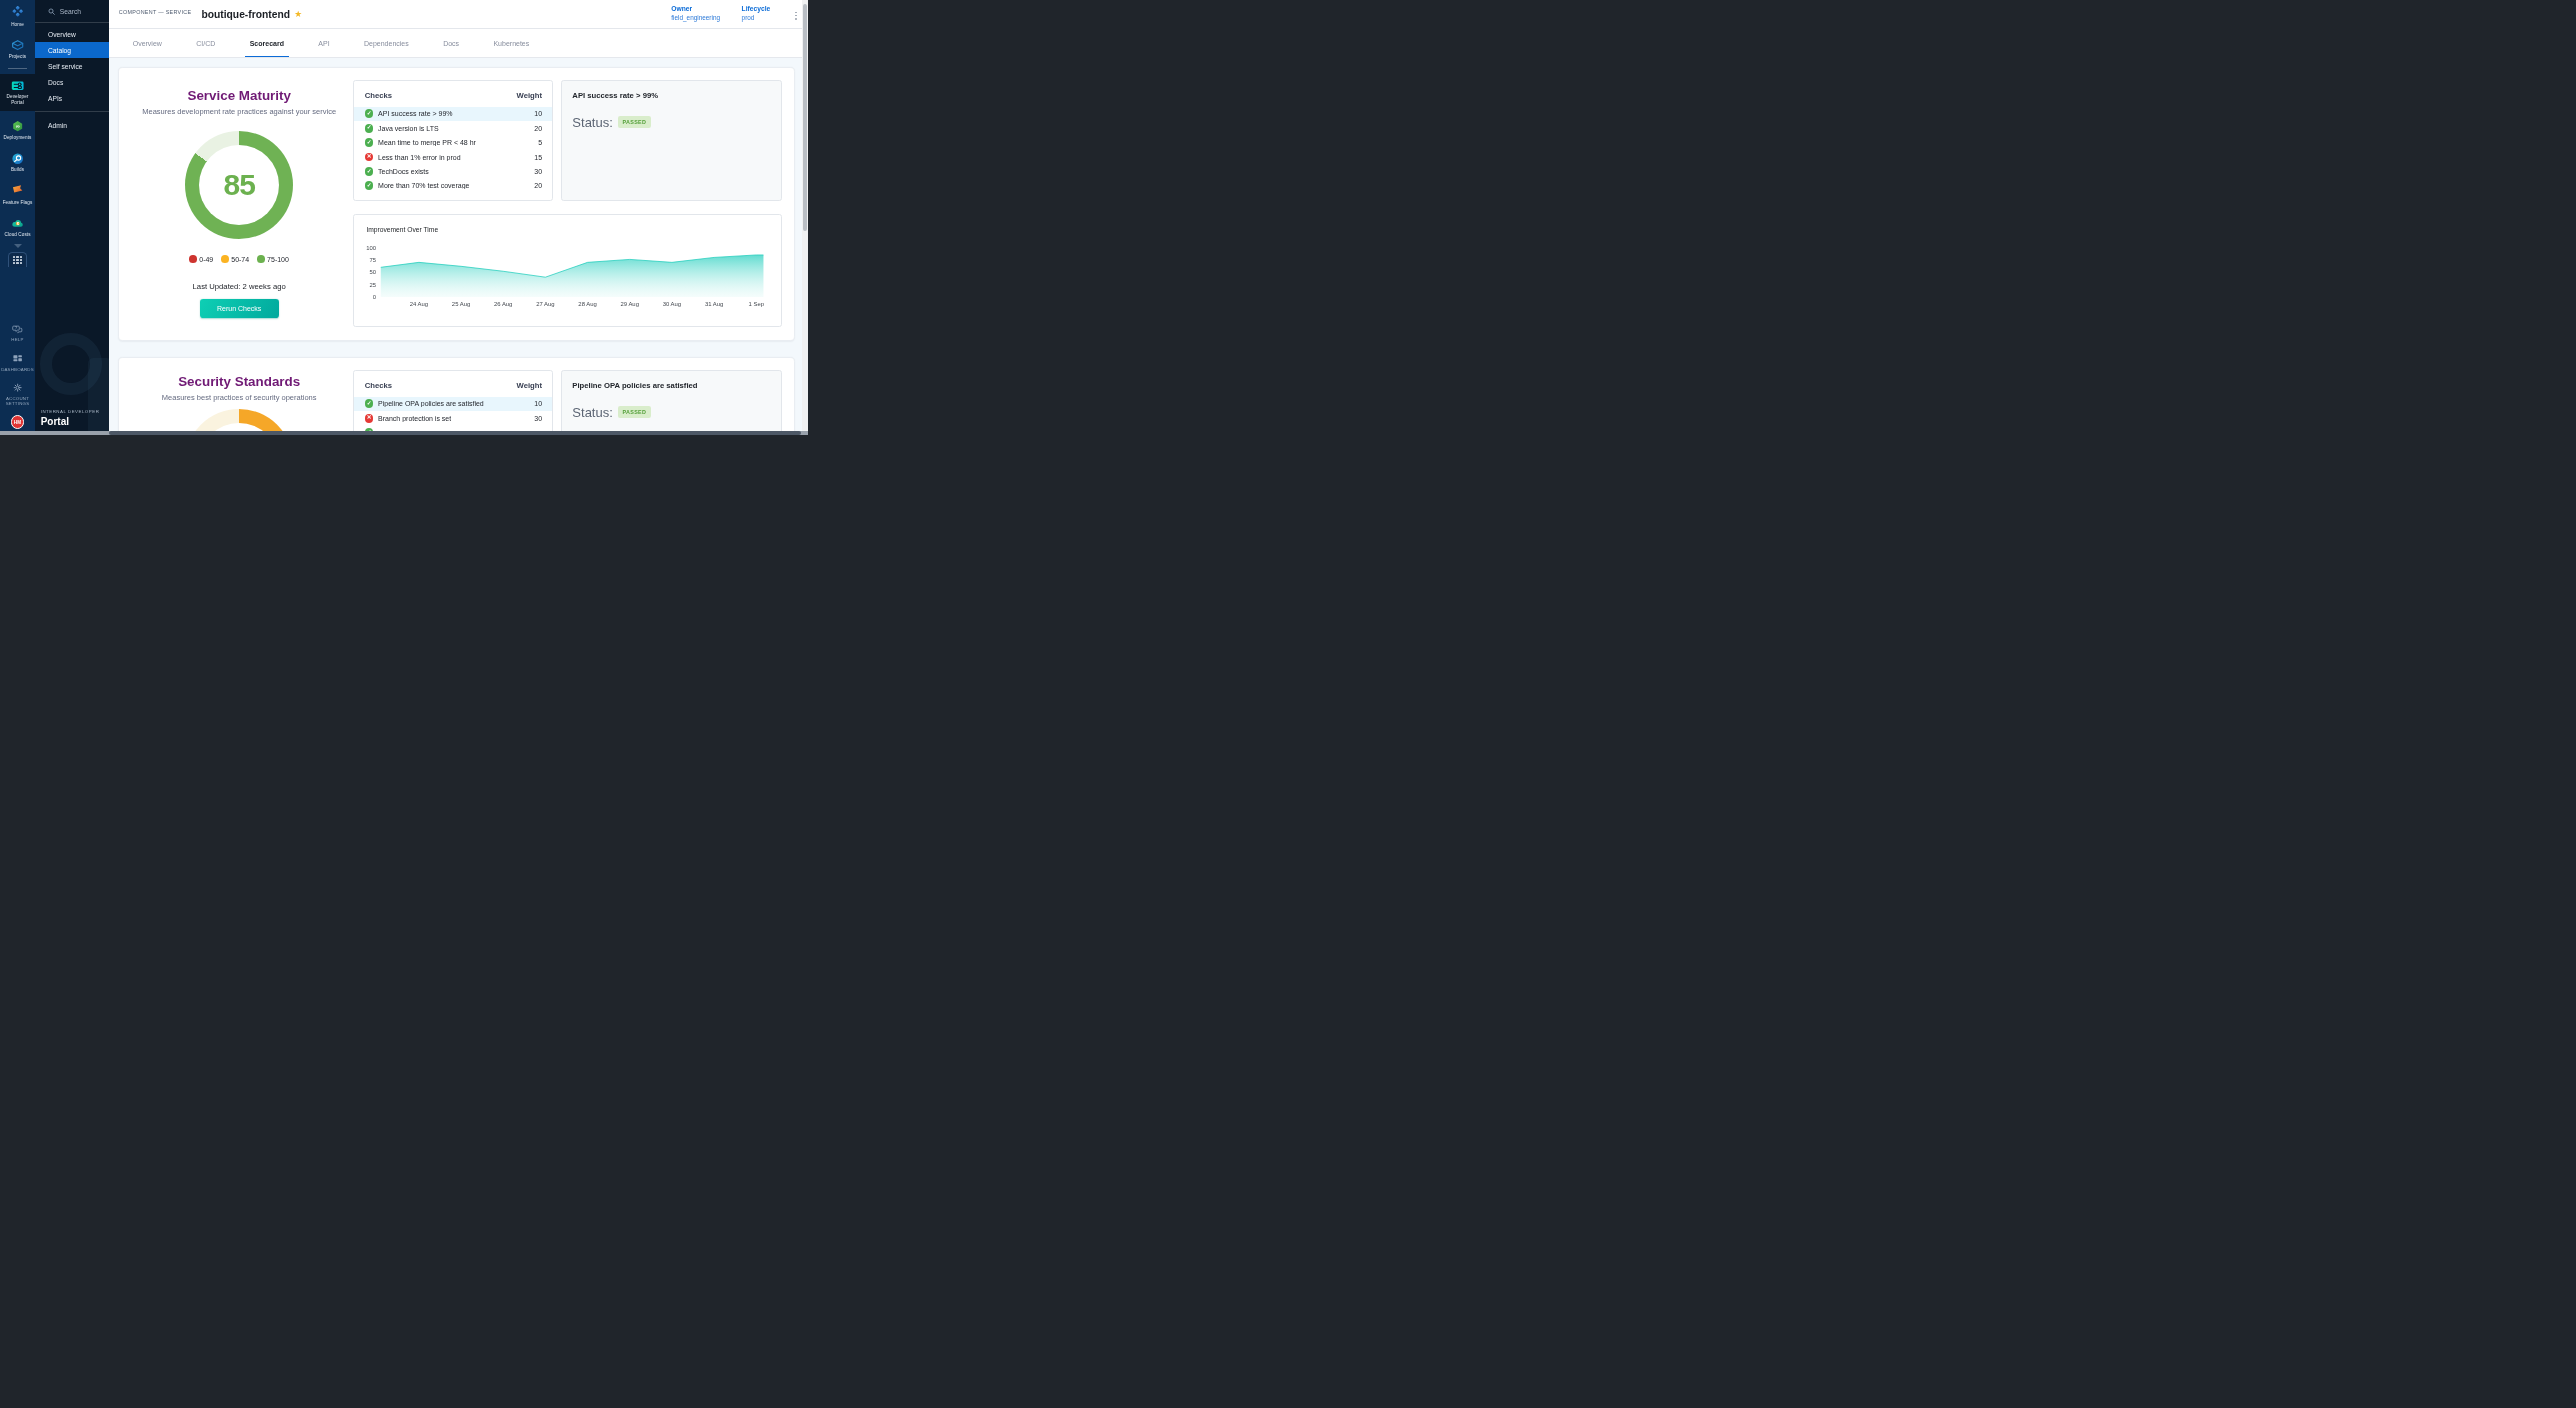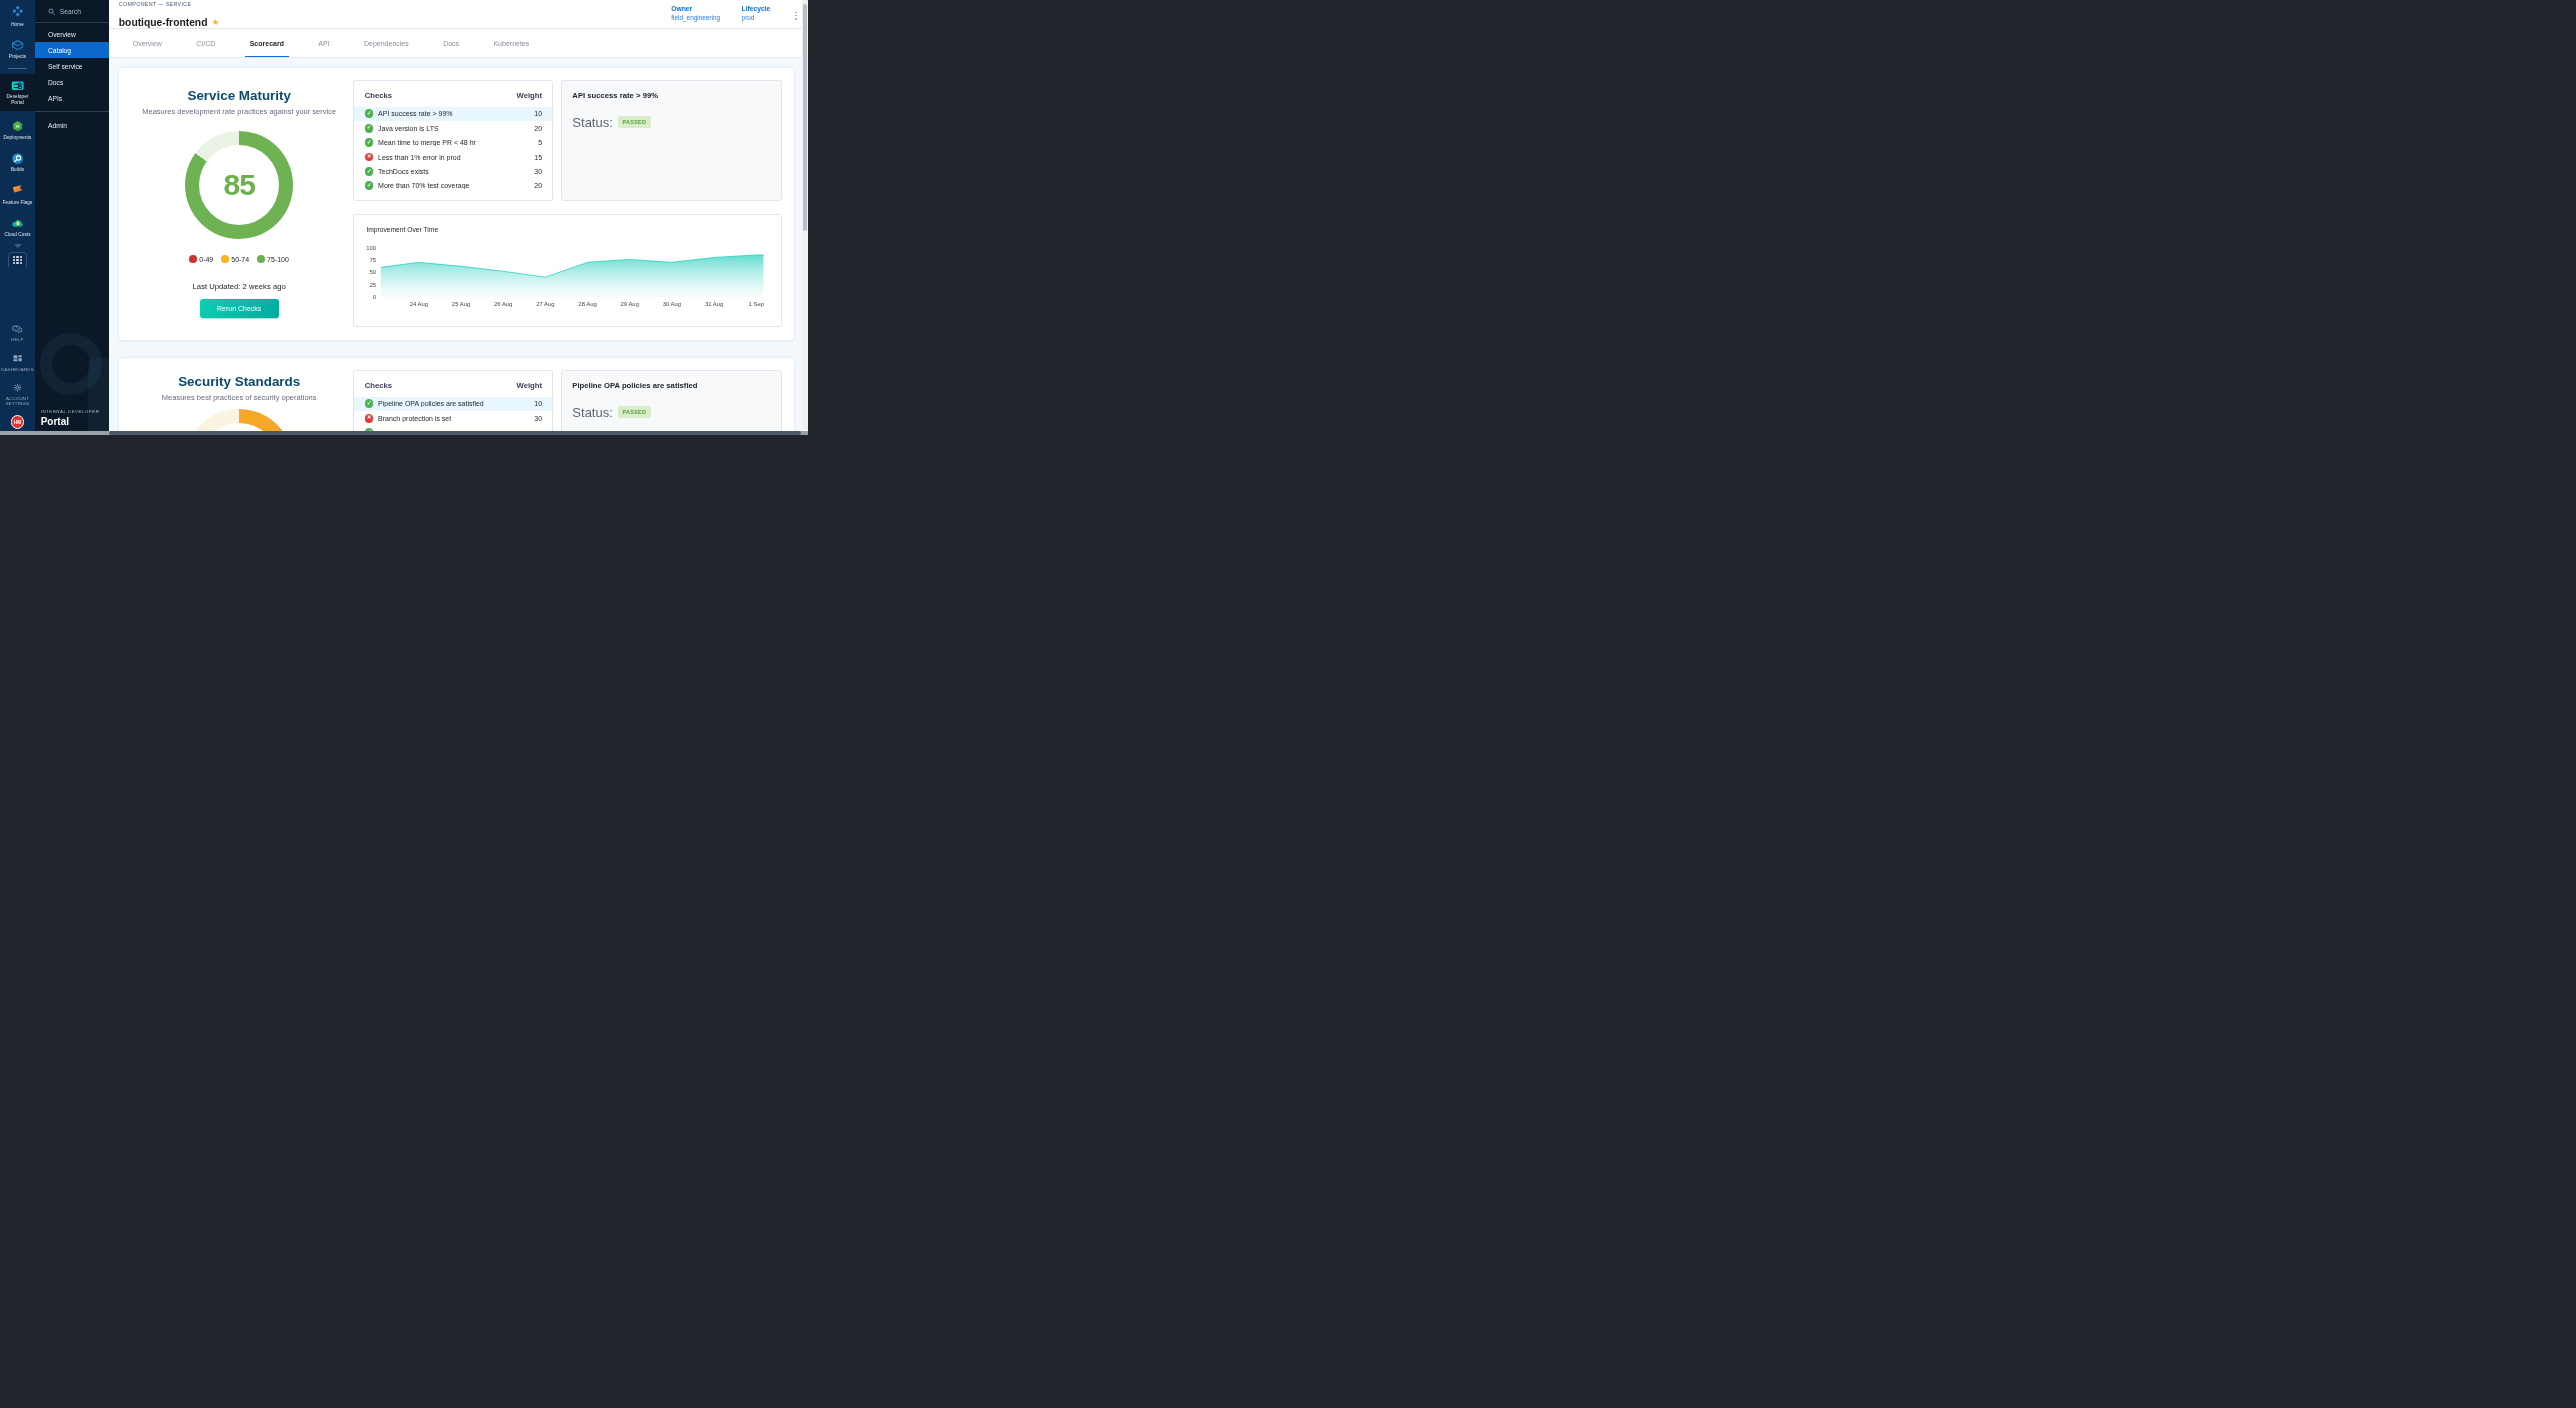--- a/index.html
+++ b/index.html
@@ -48,21 +48,21 @@
     font-size:6.7px; color:#e4eaf1; }
   .mn-item.active { background:#0b68cc; color:#fff; }
   .mn-footer { position:absolute; left:5.7px; bottom:8.2px; }
   .mn-eyebrow { font-size:4.4px; letter-spacing:0.5px; color:#a9b7c6; }
   .mn-title { margin-top:2.1px; font-size:10px; font-weight:bold; color:#fff; }
 
   
   .main { position:absolute; left:109px; top:0; right:0; bottom:0; }
   .page-header { position:relative; height:29px; background:#fff; border-bottom:0.5px solid #e4e7ec;
     display:flex; align-items:center; padding-left:9.8px; z-index:3; }
-  .ph-left { display:flex; flex-direction:column; gap:10px; }
+  .ph-left { display:flex; flex-direction:row; gap:10px; }
   .breadcrumb { font-size:5.4px; letter-spacing:0.3px; color:#4d5a6e; }
   .title-row { display:flex; align-items:center; gap:4.1px; }
   .page-title { font-size:10.3px; font-weight:bold; color:#1a1e24; }
   .star { color:#f3b826; font-size:8.8px; line-height:1; }
   .ph-right { margin-left:auto; display:flex; align-items:flex-start; gap:21.6px; padding-right:8.2px; }
   .meta-block { display:flex; flex-direction:column; gap:2.1px; }
   .meta-label { font-size:6.7px; font-weight:bold; color:#0a6bd7; }
   .meta-value { font-size:6.4px; color:#2d7ad8; }
   .kebab { display:flex; flex-direction:column; gap:1.3px; padding:3.1px; margin-top:3.1px; }
   .kebab i { width:1.8px; height:1.8px; border-radius:50%; background:#9aa2ad; }
@@ -73,21 +73,21 @@
   .tab.active { color:#22262d; font-weight:bold; border-bottom-color:#0b6bd7; }
 
   .content { position:absolute; top:58px; left:0; right:0; bottom:0; overflow:hidden; background:#f3f8fc; }
 
   .card { margin:0 13px 0 8.8px; background:#fff; border:0.5px solid #e9edf2; border-radius:4.6px;
     box-shadow:0 0.5px 1.5px rgba(16,24,40,.05); display:flex; padding:12.4px; gap:6.2px; }
   .card-1 { margin-top:8.8px; height:274px; }
   .card-2 { margin-top:16px; height:289px; }
 
   .left-col { width:216px; flex:none; display:flex; flex-direction:column; align-items:center; text-align:center; }
-  .sc-title { margin-top:8.2px; font-size:13.4px; font-weight:bold; color:#0c4a6e; }
+  .sc-title { margin-top:8.2px; font-size:13.4px; font-weight:bold; color:#701a75; }
   .sc-subtitle { margin-top:4.1px; font-size:7.5px; color:#656b80; }
   .gauge { position:relative; width:108px; height:108px; border-radius:50%; margin-top:14.4px; flex:none; }
   .gauge::after { content:""; position:absolute; inset:14px; background:#fff; border-radius:50%; }
   .gauge-score { position:absolute; inset:0; display:flex; align-items:center; justify-content:center;
     font-size:30px; font-weight:bold; color:#6cb14f; z-index:1; letter-spacing:-1px; }
   .gauge-partial { margin-top:6.7px; }
   .legend { margin-top:16.5px; display:flex; gap:8.2px; }
   .legend-item { display:flex; align-items:center; gap:2.1px; font-size:7px; color:#24272e; }
   .legend-item .dot { width:7.7px; height:7.7px; border-radius:50%; }
   .last-updated { margin-top:18.5px; font-size:7.7px; color:#23262c; }

